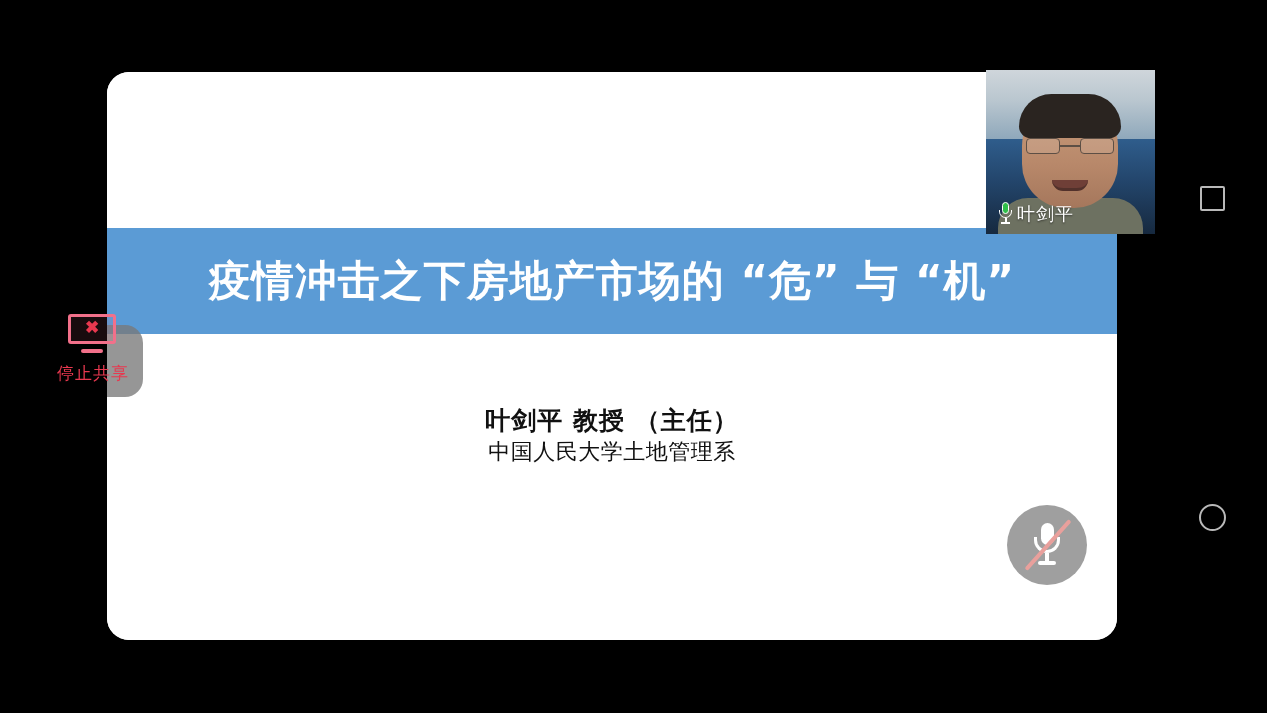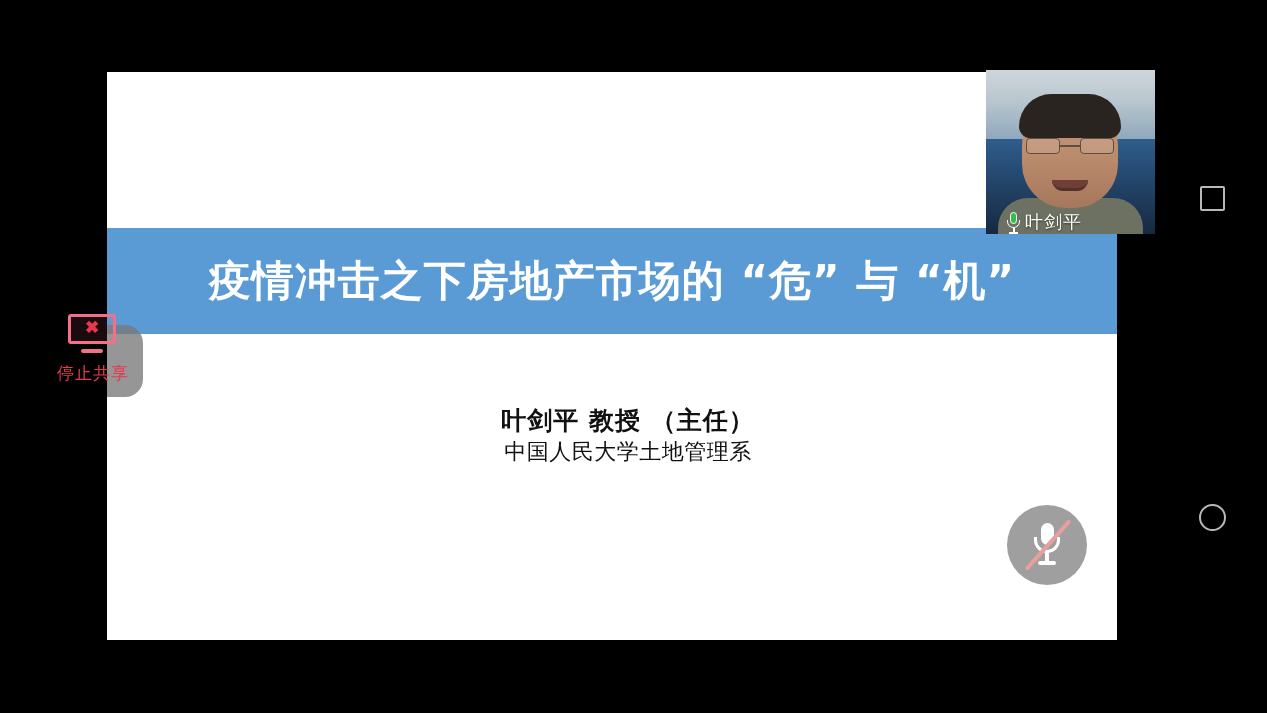--- a/index.html
+++ b/index.html
@@ -24,20 +24,21 @@
 
   
   #slide {
     position: absolute;
     left: 107px;
     top: 72px;
     width: 1010px;
     height: 568px;
     background: #ffffff;
     overflow: hidden;
+    border-radius: 22px;
   }
 
   .slide-top-white {
     position: absolute;
     left: 0; top: 0;
     width: 100%;
     height: 156px;
     background: #ffffff;
   }
 
@@ -61,21 +62,20 @@
     font-family: "DejaVu Sans", "Liberation Sans", sans-serif;
   }
 
   .slide-body {
     position: absolute;
     left: 0;
     top: 262px;
     width: 100%;
     bottom: 0;
     background: #ffffff;
-    margin-left: 16px;
   }
 
   .author-block {
     position: absolute;
     left: 0;
     top: 70px;
     width: 100%;
     text-align: center;
     color: #111111;
   }
@@ -254,22 +254,22 @@
     border-radius: 30px 30px 0 0;
     background: #6d7161;
   }
   .vt-footer {
     position: absolute;
     left: 0;
     bottom: 0;
     width: 100%;
     height: 32px;
     display: flex;
-    align-items: flex-end;
-    padding-left: 20px;
+    align-items: flex-start;
+    padding-left: 12px;
     box-sizing: border-box;
   }
   .mic-small {
     position: relative;
     width: 15px;
     height: 22px;
     margin-right: 4px;
     flex: none;
   }
   .mic-small .cap {

